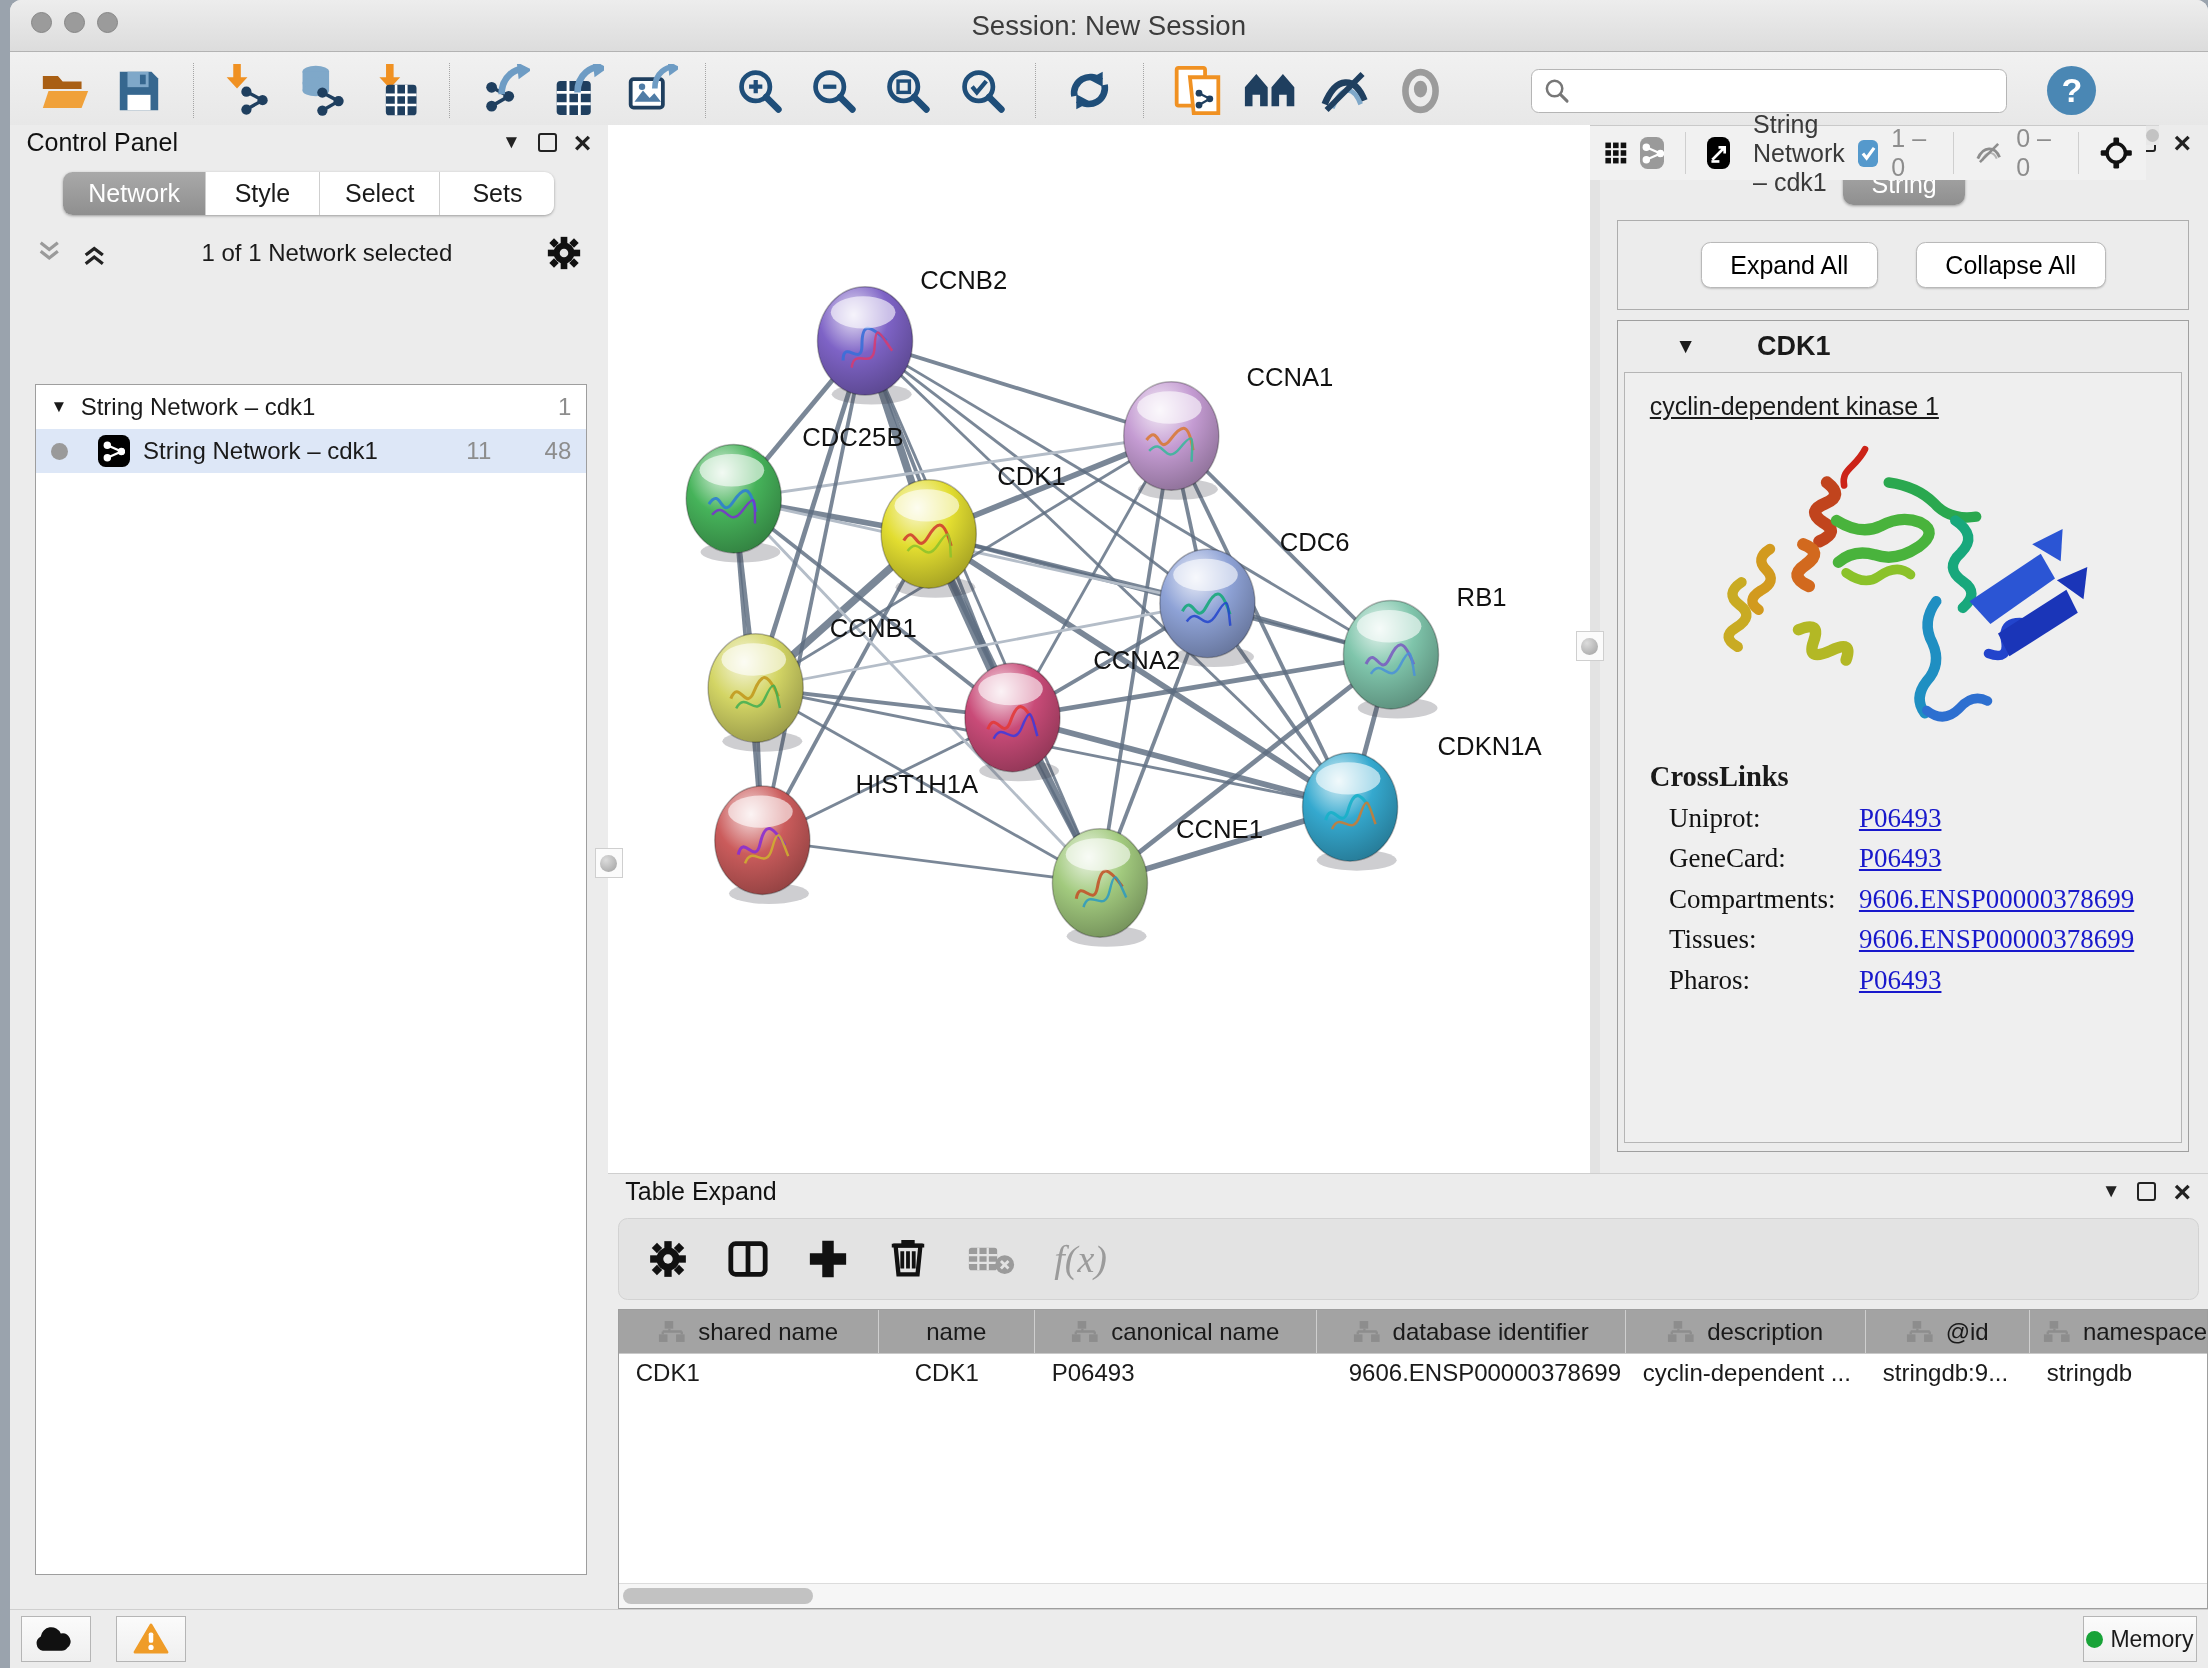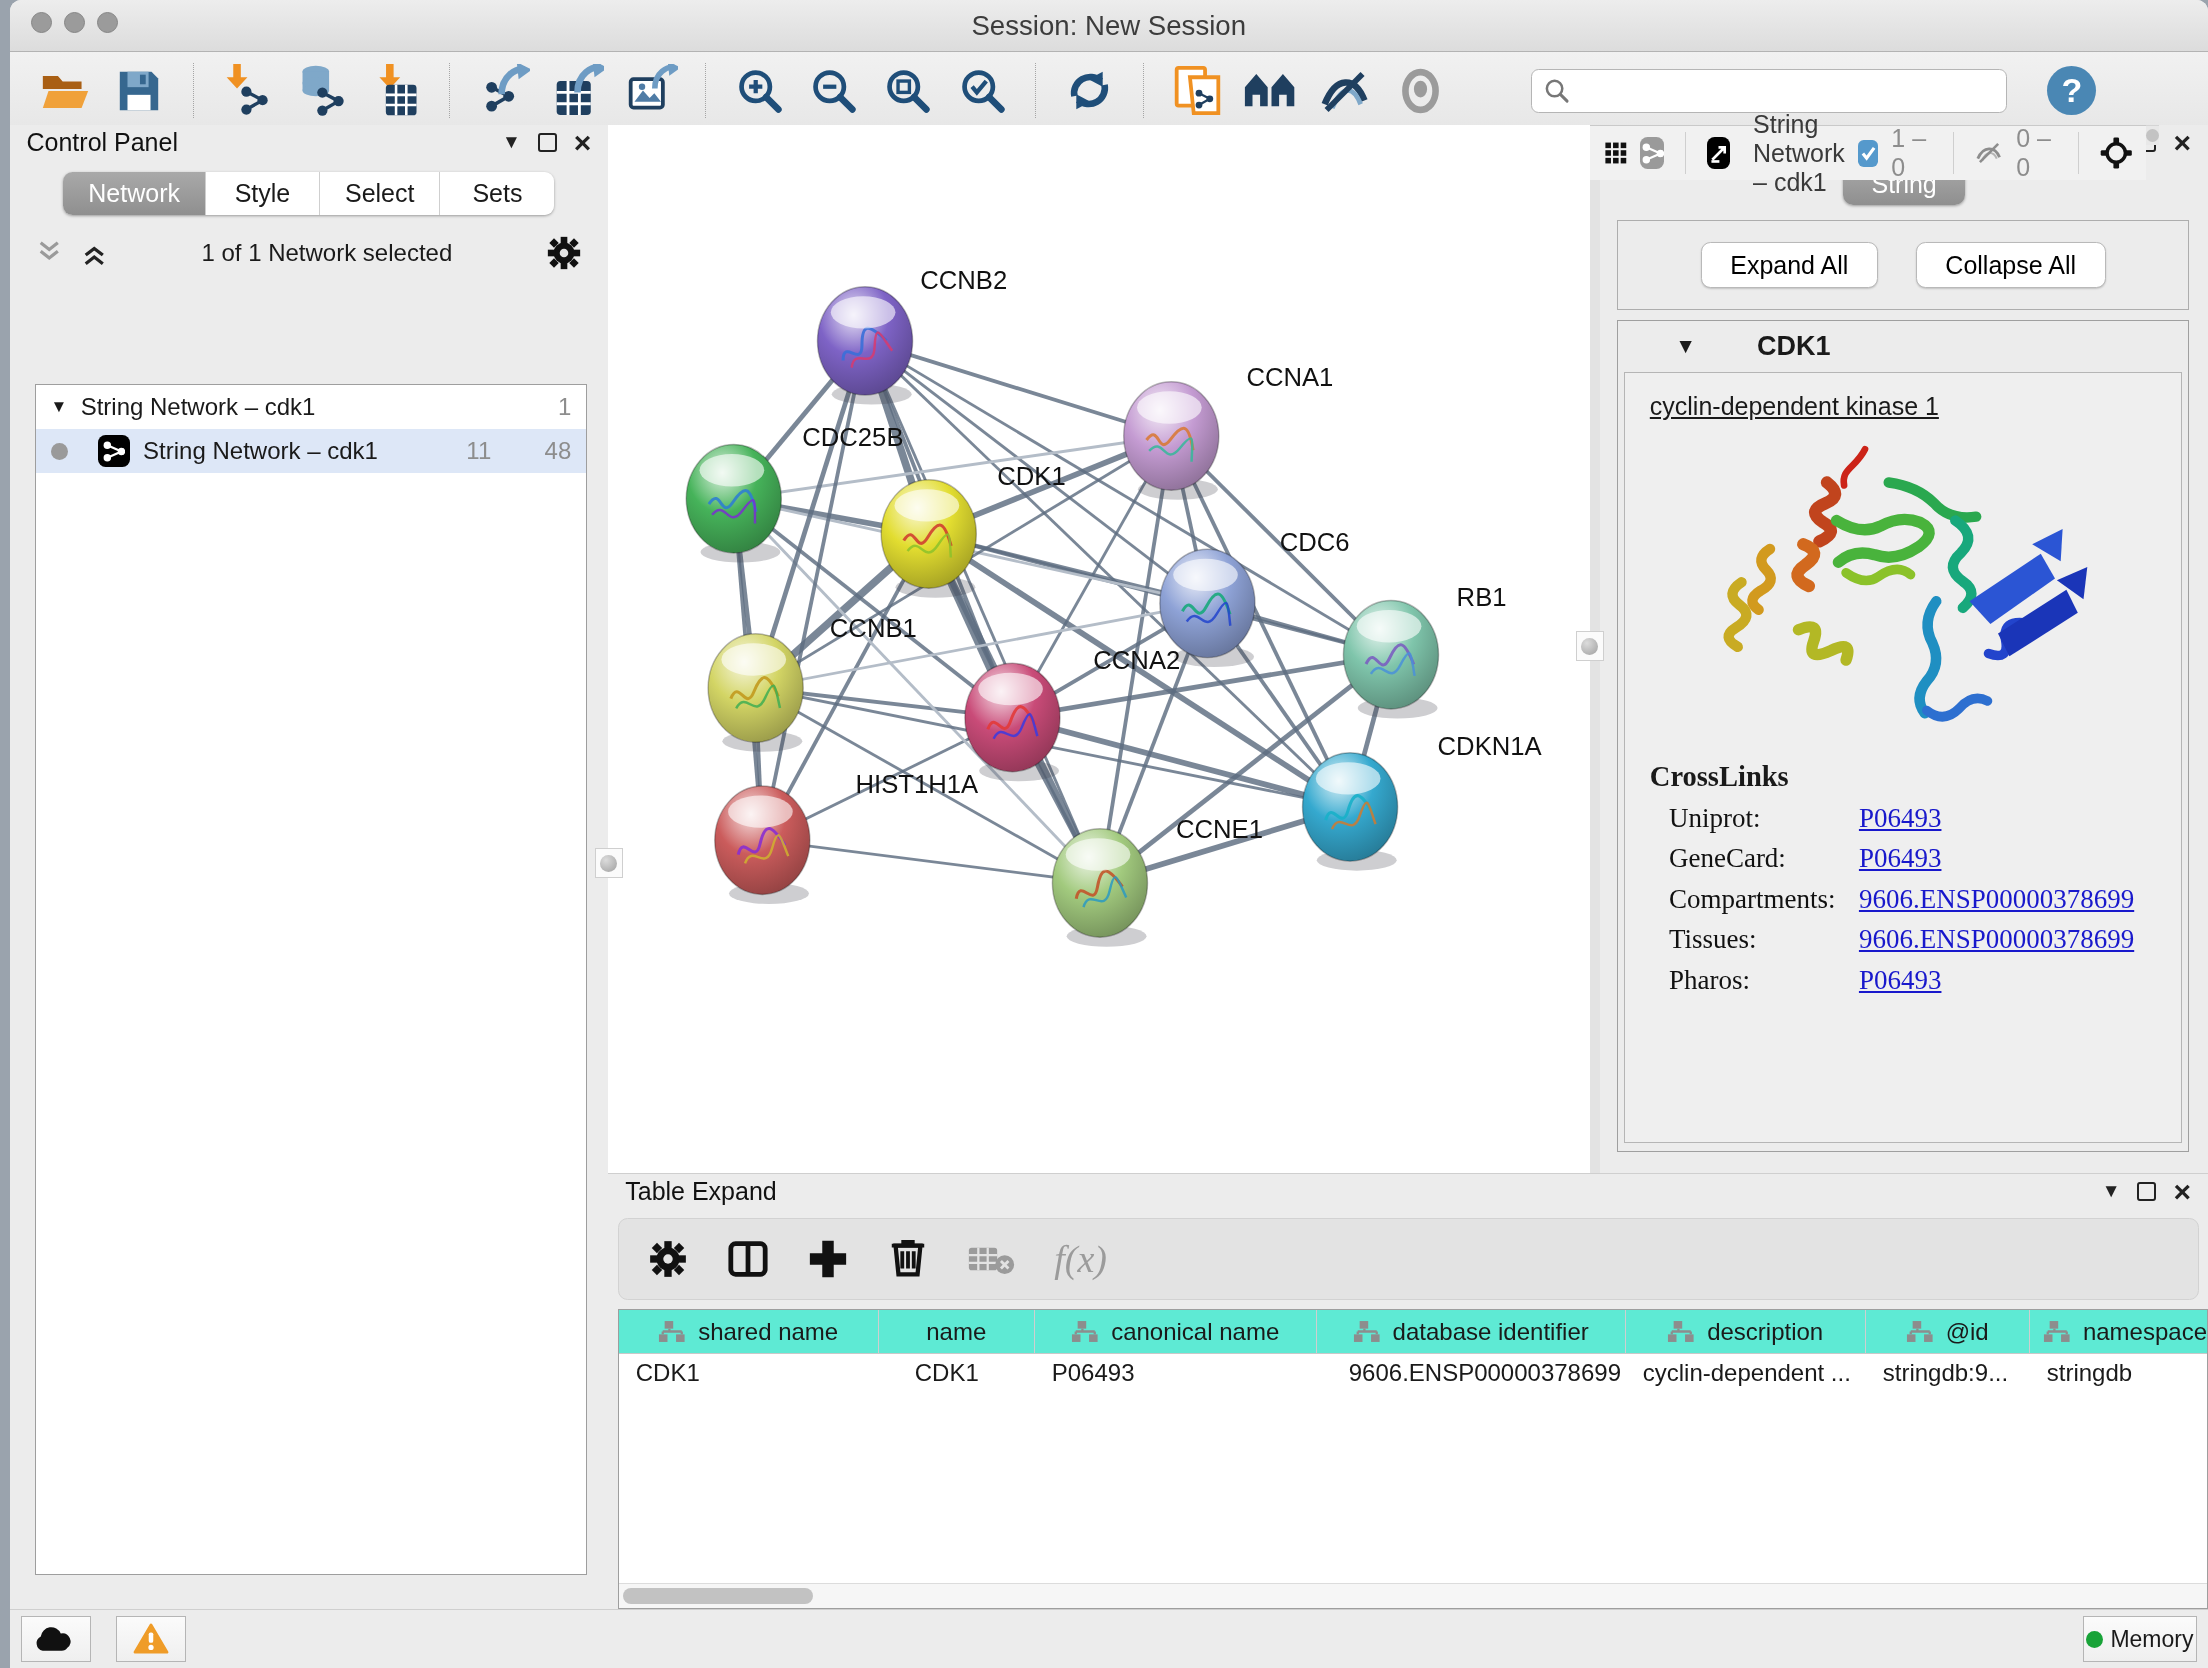--- a/index.html
+++ b/index.html
@@ -82,21 +82,21 @@
   .xl-title { font-family:"Liberation Serif", serif; font-weight:bold; font-size:28.5px; margin:15px 0 9.5px 1.9px; }
   .xl-row { display:flex; font-family:"Liberation Serif", serif; font-size:27px; margin:9.5px 0 9.5px 21px; }
   .xl-row .lab { width:190px; color:#111; }
   .xl-row a { color:#1818cc; }
 
   
   .table-panel { flex:1; background:#ececec; display:flex; flex-direction:column; border-top:1px solid #cfcfcf; position:relative; }
   .tp-toolbox { margin:9.5px 9.5px 0 9.5px; background:#e3e3e3; border:1px solid #d2d2d2; border-radius:9.5px; height:82px; display:flex; align-items:center; padding:0 28.5px; gap:38px; }
   .tp-fx { font-family:"Liberation Serif", serif; font-style:italic; font-size:38px; color:#9b9b9b; }
   .tp-table { margin:9.5px 0 0 9.5px; border:1.9px solid #9e9e9e; background:#fff; flex:1; display:flex; flex-direction:column; overflow:hidden; }
-  .tp-header { display:flex; background:#5eead4; border-bottom:1px solid #c9c9c9; height:44px; }
+  .tp-header { display:flex; background:#a3a3a3; border-bottom:1px solid #c9c9c9; height:44px; }
   .tp-header .col { display:flex; align-items:center; justify-content:center; gap:11.4px; font-size:24px; border-right:1px solid #cfcfcf; overflow:hidden; white-space:nowrap; }
   .tp-row { display:flex; height:38px; }
   .tp-row .cell { font-size:24px; padding:4.8px 17px; overflow:hidden; white-space:nowrap; }
   .tp-body { flex:1; background:#fff; }
   .tp-hscroll { height:25px; background:#f6f6f6; border-top:1px solid #dcdcdc; position:relative; }
   .tp-hscroll .thumb { position:absolute; left:3.8px; top:3.8px; width:190px; height:16px; background:#c2c2c2; border-radius:8.6px; }
   .tp-tabs { height:59px; display:flex; align-items:center; justify-content:center; }
 
   
   .statusbar { position:absolute; left:0; right:0; bottom:0; height:59px; background:#ececec; border-top:1px solid #cfcfcf; display:flex; align-items:center; padding:0 11.4px; gap:25px; }

